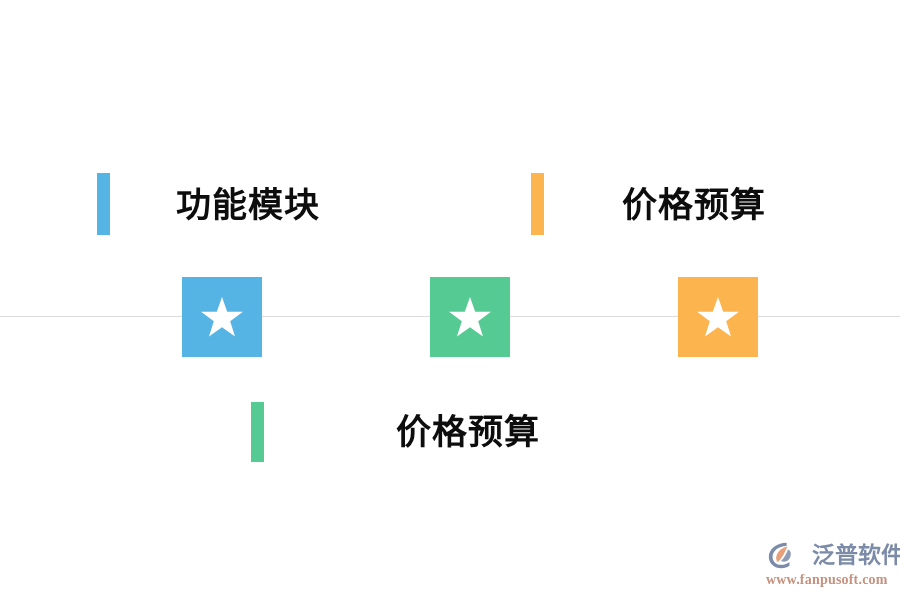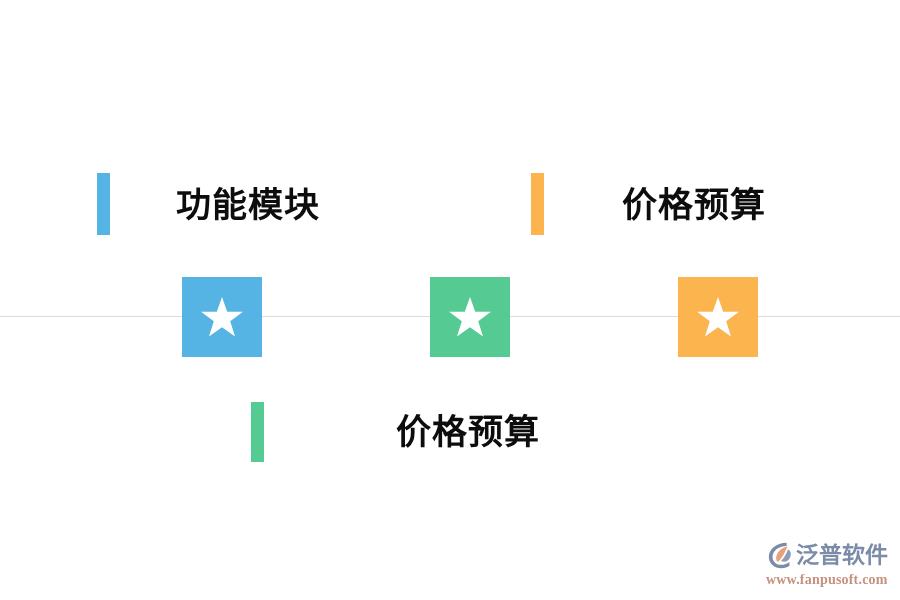--- a/index.html
+++ b/index.html
@@ -118,21 +118,21 @@
   .brand {
     position: absolute;
     left: 766px;
     top: 538px;
     width: 128px;
     height: 56px;
   }
   .brand-row {
     display: flex;
     align-items: center;
-    gap: 0;
+    gap: 16px;
     height: 34px;
   }
   .brand-mark {
     width: 30px;
     height: 30px;
     flex: 0 0 30px;
   }
   .brand-mark svg {
     display: block;
     width: 30px;

